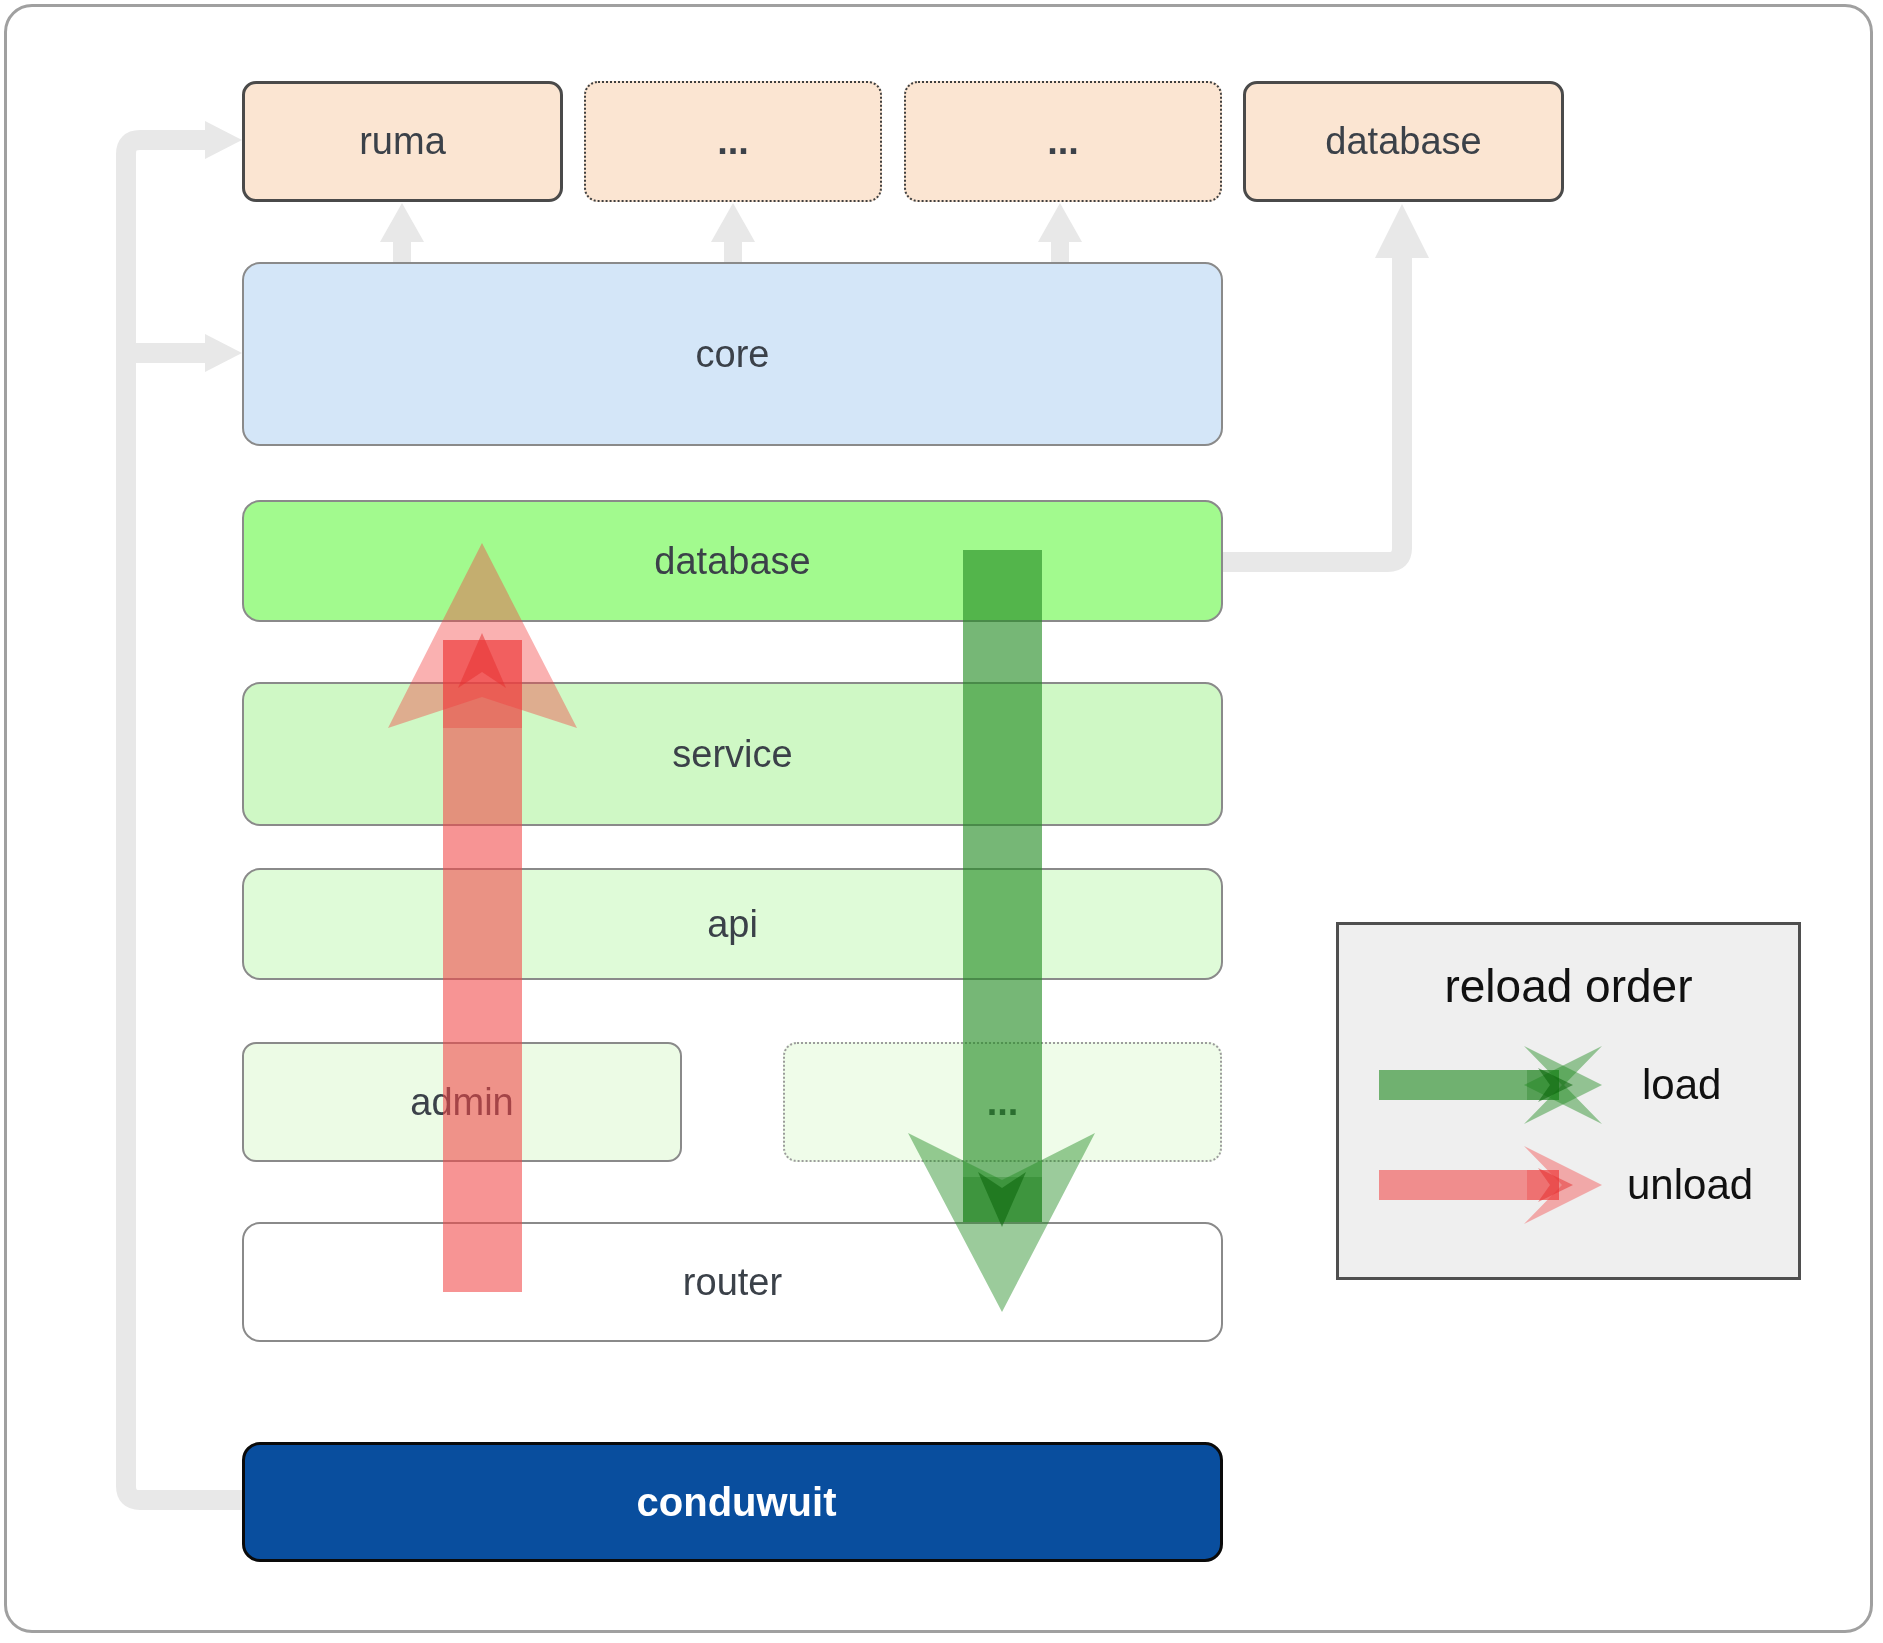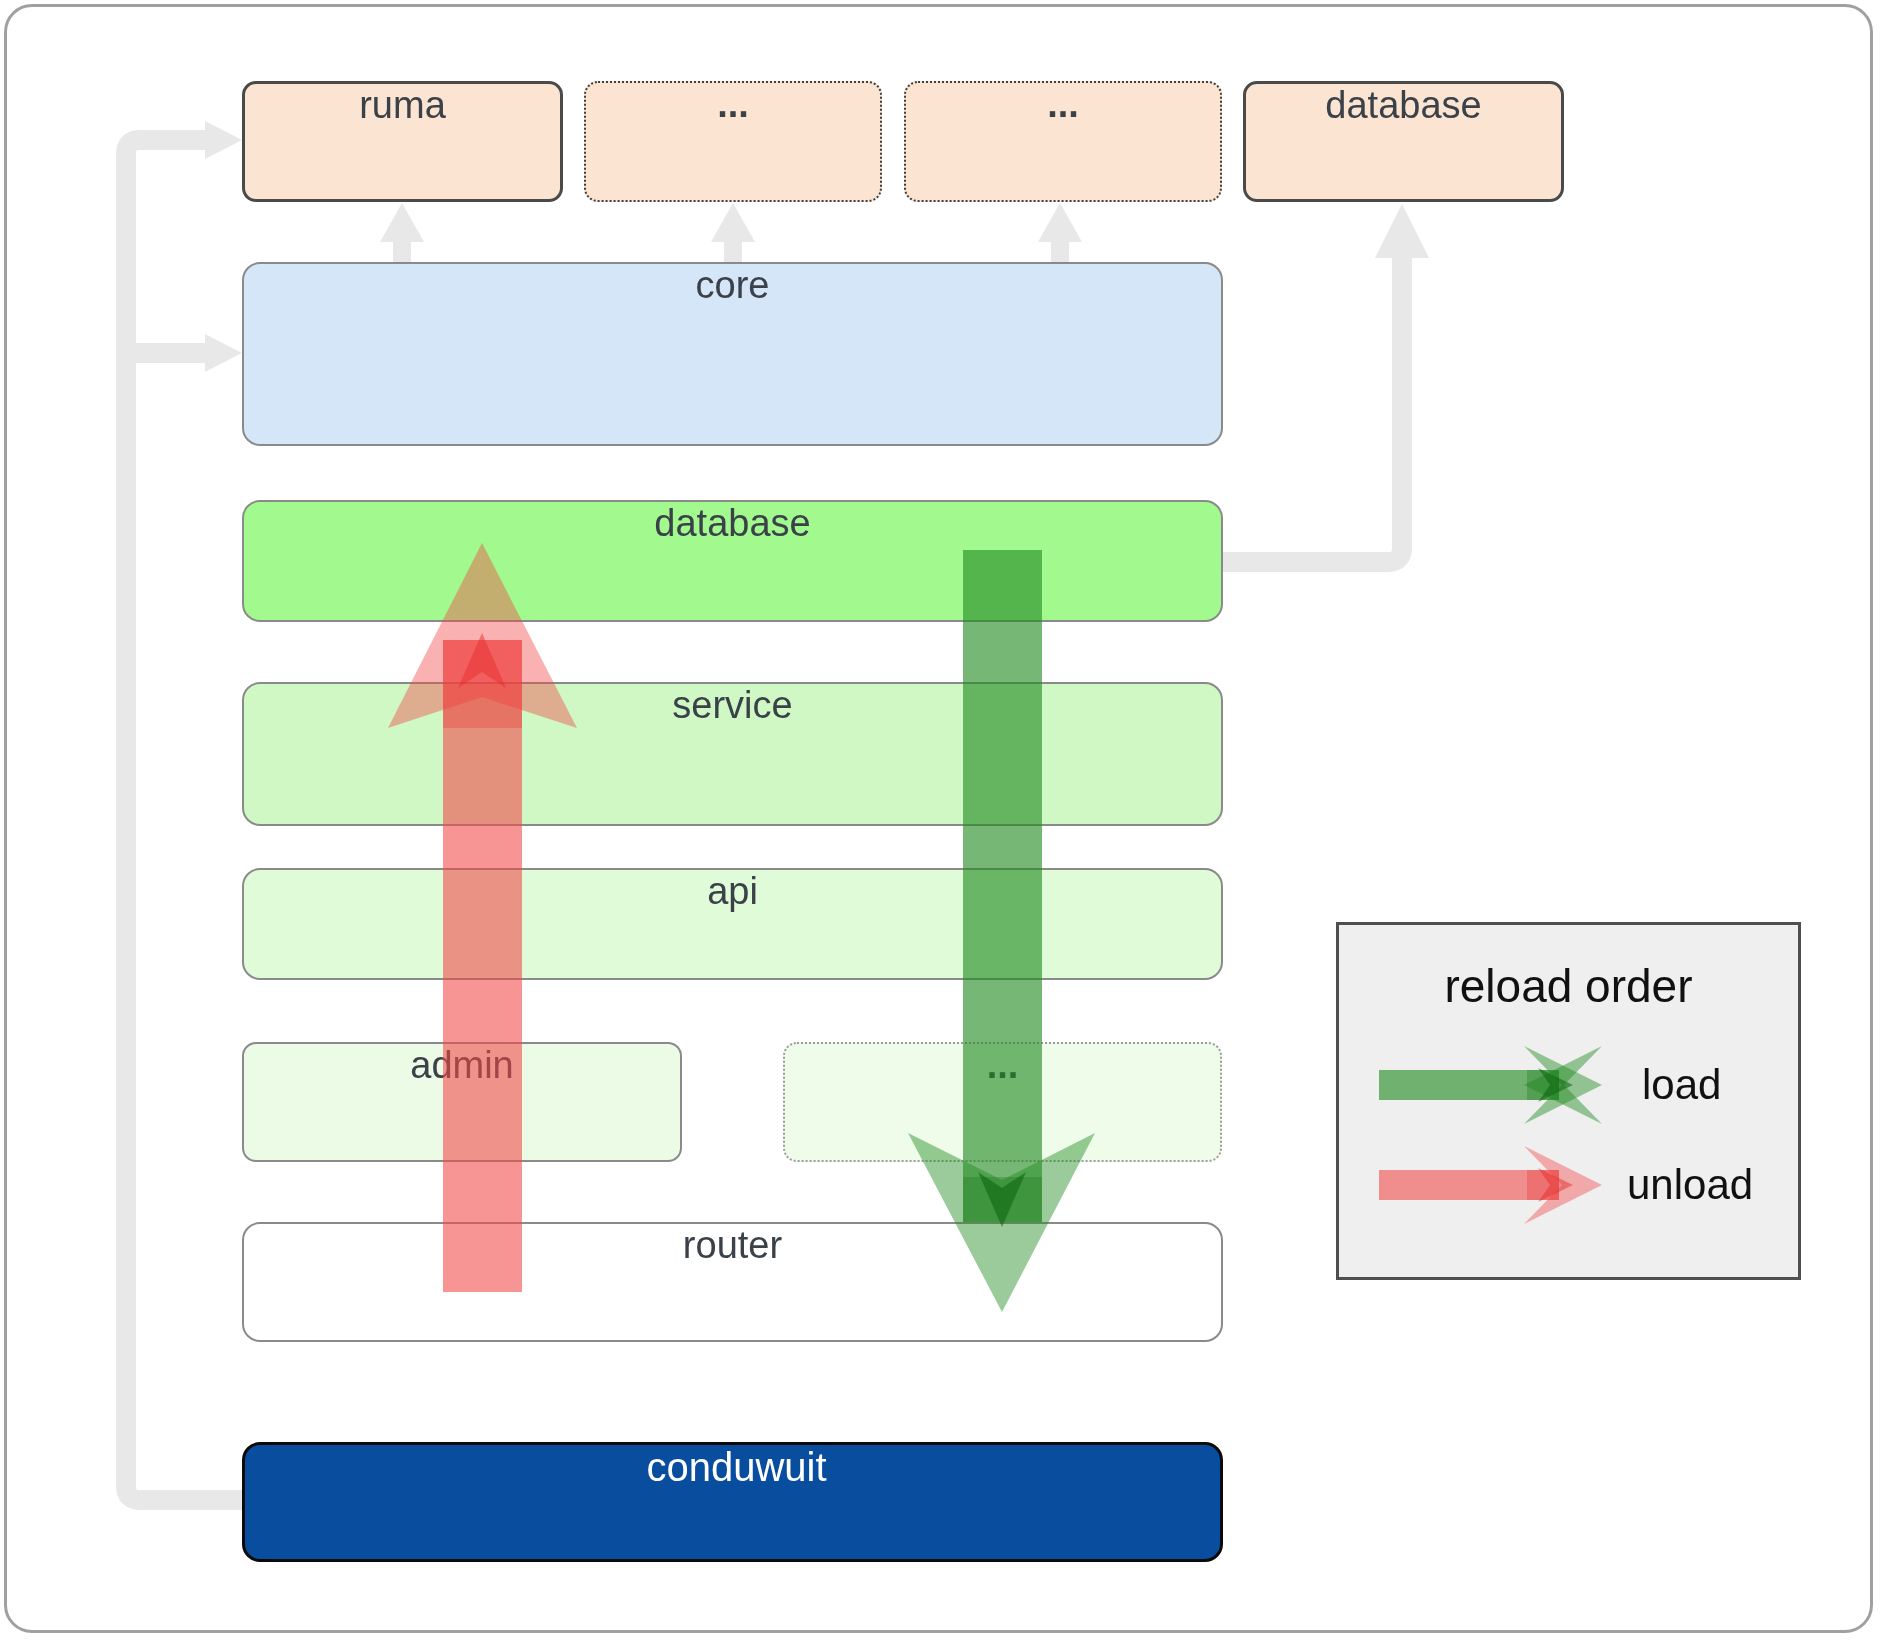--- a/index.html
+++ b/index.html
@@ -4,30 +4,30 @@
 <style>
   html,body{margin:0;padding:0;background:#ffffff;}
   #stage{position:relative;width:1883px;height:1643px;background:#ffffff;overflow:hidden;
          font-family:"Liberation Sans", sans-serif;}
   #frame{position:absolute;left:4px;top:4px;width:1869px;height:1629px;
          border:3px solid var(--canvas-border);border-radius:28px;box-sizing:border-box;}
   svg.layer{position:absolute;left:0;top:0;width:1883px;height:1643px;}
   #gray-layer{z-index:1;}
   #boxes{position:absolute;left:0;top:0;width:100%;height:100%;z-index:2;}
   #arrow-layer{z-index:3;pointer-events:none;}
-  .node{position:absolute;display:flex;justify-content:center;
+  .node{position:absolute;display:flex;align-items:center;justify-content:center;
         box-sizing:border-box;font-size:38px;color:var(--label-dark);}
   .r14{border-radius:14px;}
   .r16{border-radius:18px;}
   .b-dark{border:3px solid var(--node-border-dark);}
   .b-gray{border:2.5px solid var(--node-border-gray);}
   .b-dot-dark{border:2.5px dotted #3f3f3f;}
   .b-dot-gray{border:2px dotted #9c9c9c;}
   .bold{font-weight:700;}
-  #node-conduwuit{color:#ffffff;font-weight:400;font-size:40px;padding-left:8px;}
+  #node-conduwuit{color:#ffffff;font-weight:700;font-size:40px;padding-left:8px;}
   #legend{position:absolute;left:1322px;top:922px;width:465px;height:358px;z-index:4;
           background:var(--legend-bg);border:3px solid var(--legend-border);box-sizing:border-box;margin-left:14px;}
   #legend .title{position:absolute;left:0;top:34px;width:100%;text-align:center;
           font-size:46px;font-weight:500;color:var(--text-black);}
   #legend svg{position:absolute;left:0;top:0;width:459px;height:352px;}
   .legend-label{position:absolute;font-size:42px;color:var(--text-black);}
   #legend-load-label{left:303px;top:136px;}
   #legend-unload-label{left:288px;top:236px;}
 </style>
 </head>

